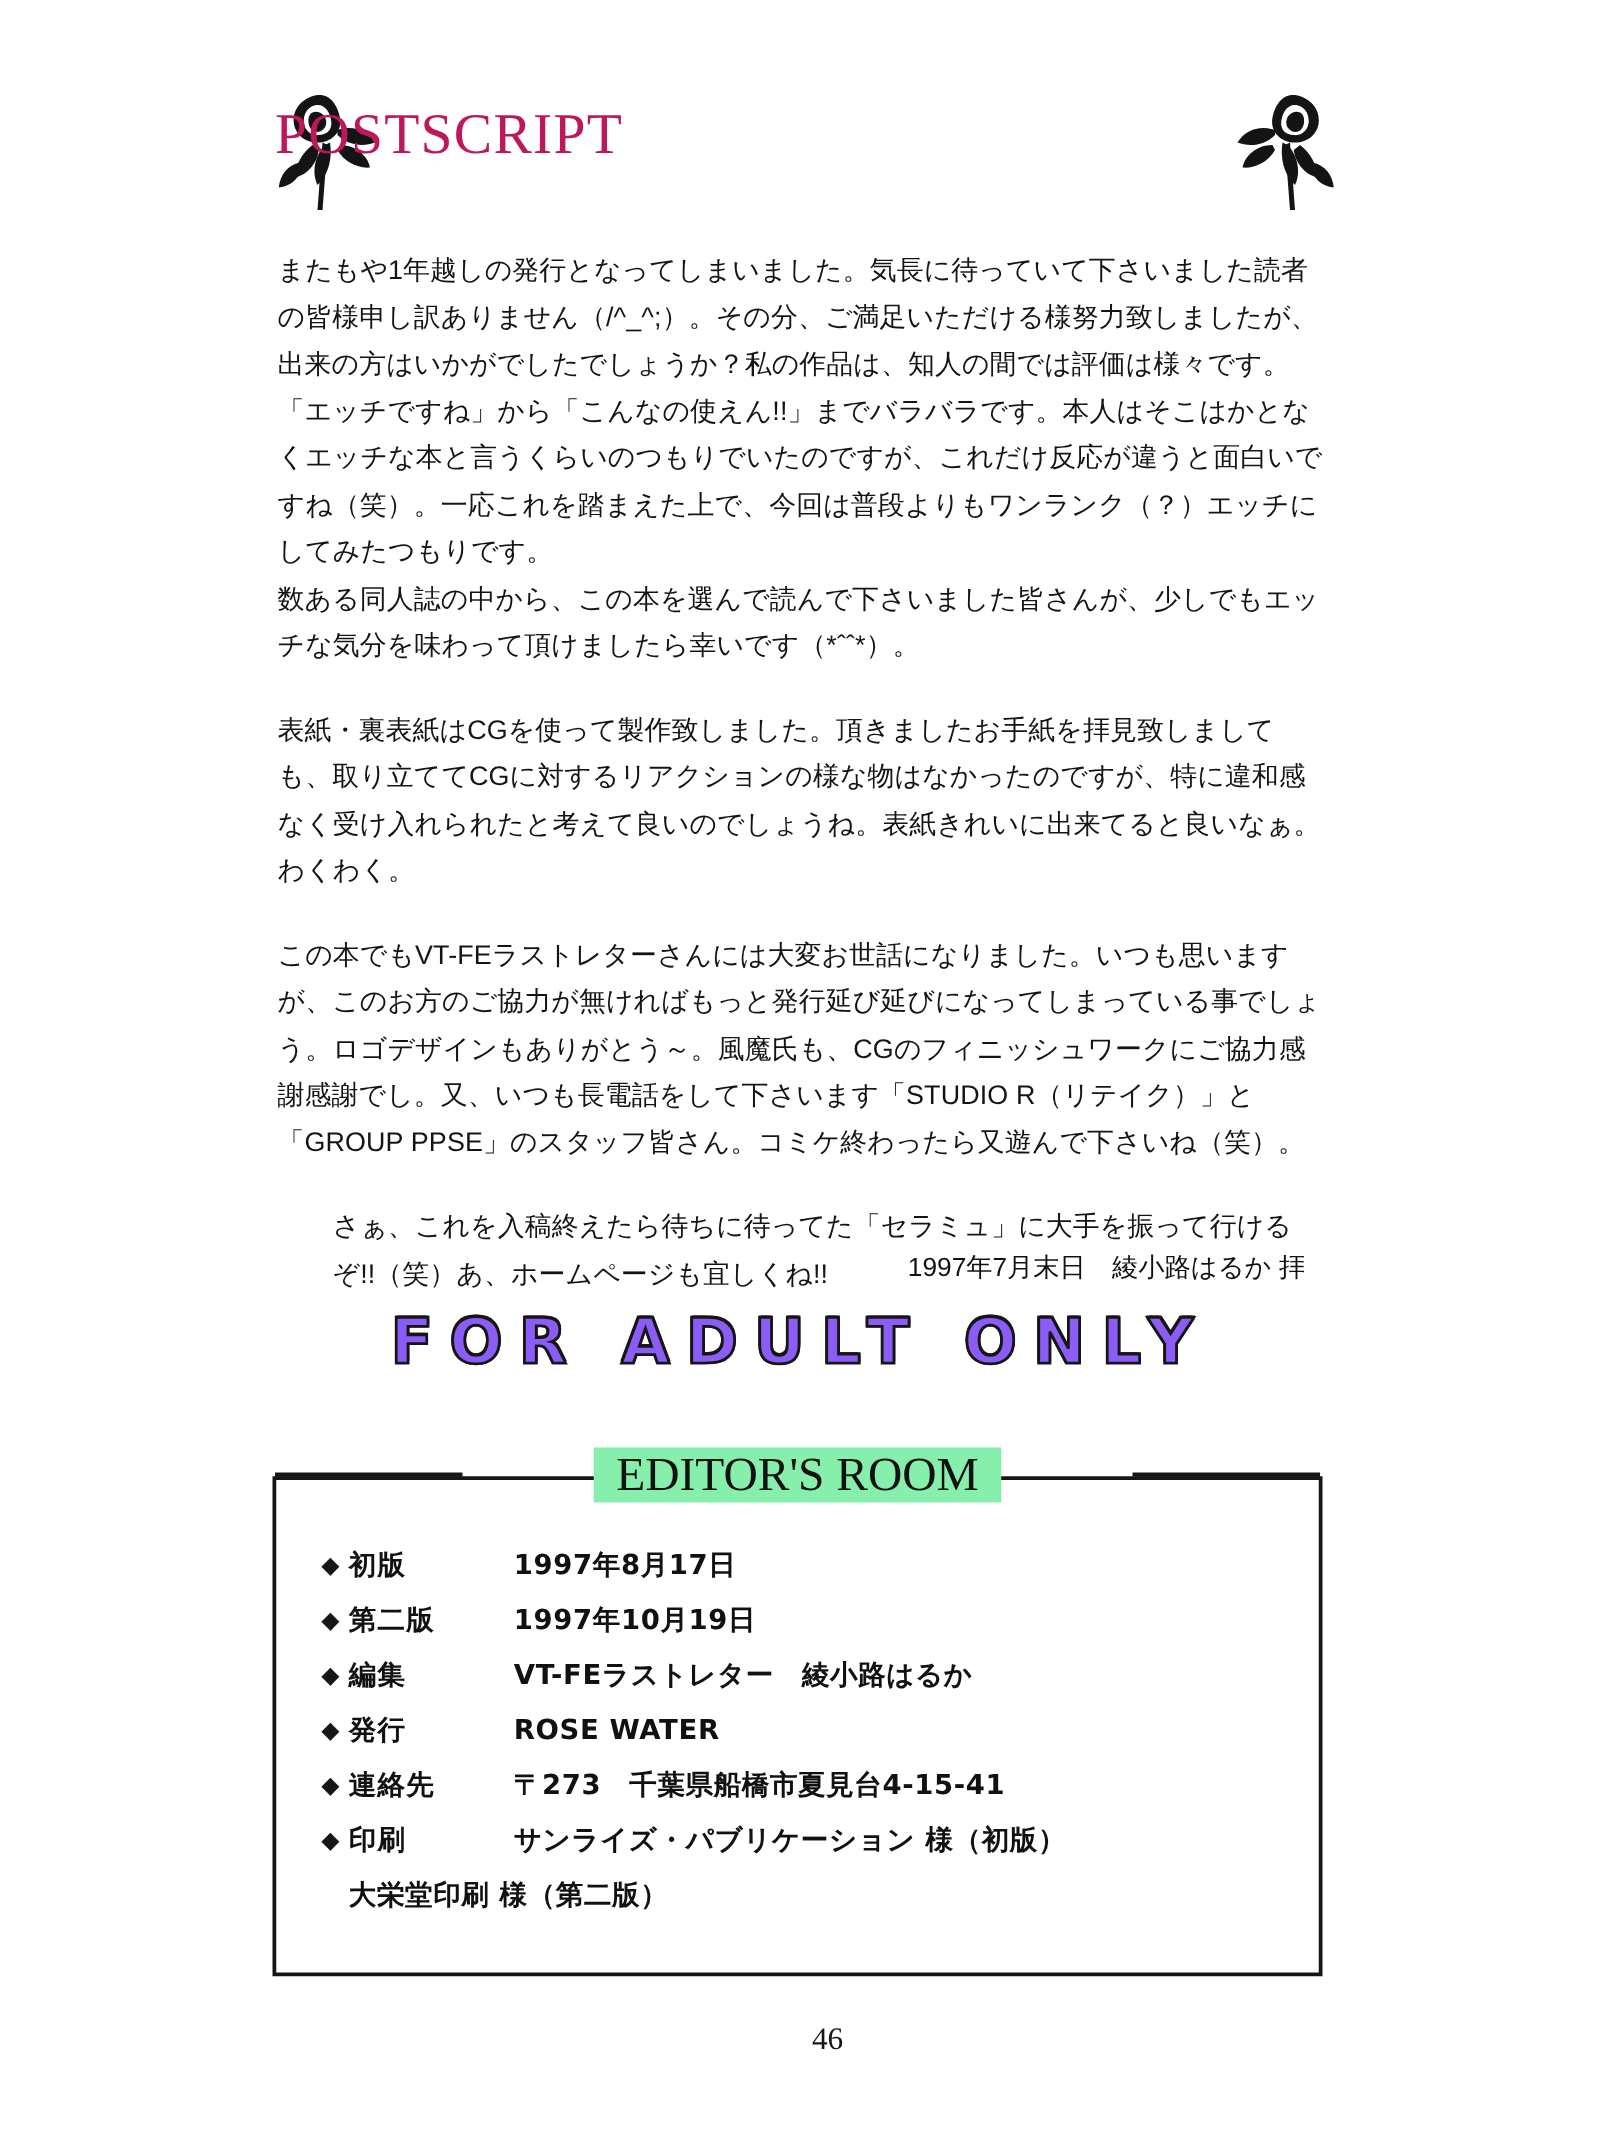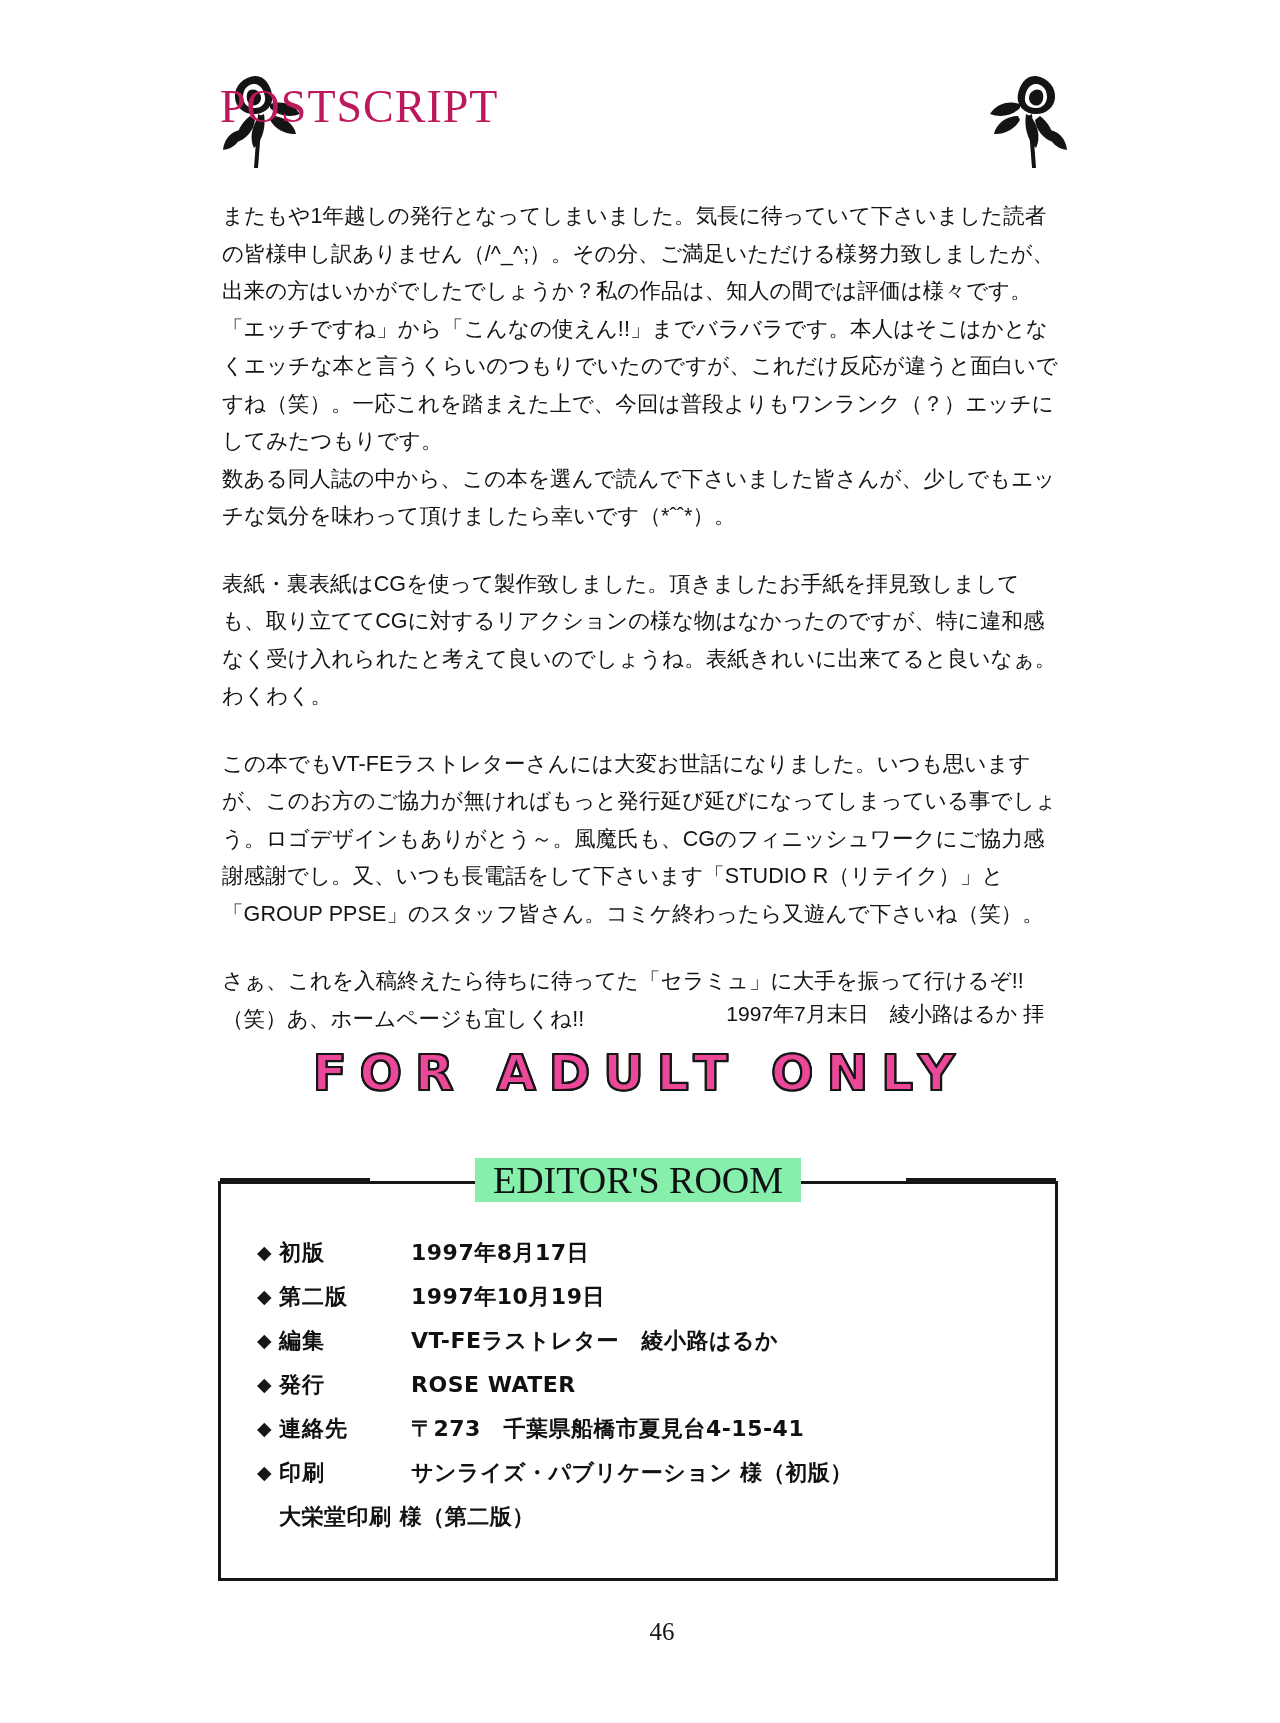--- a/index.html
+++ b/index.html
@@ -59,21 +59,21 @@
     font-size: 21.5px;
     line-height: 37.5px;
     color: #141414;
     letter-spacing: 0.1px;
   }
   .para {
     margin: 0 0 30px 0;
     text-align: left;
     white-space: pre-wrap;
   }
-  .para:last-child { margin-bottom: 0; }
+  .para:last-child { margin-bottom: 0; margin-left: 44px; }
 
   .signature {
     position: absolute;
     left: 222px;
     top: 1000px;
     width: 840px;
     text-align: right;
     padding-right: 18px;
     font-size: 21px;
     box-sizing: border-box;
@@ -83,21 +83,21 @@
   .adult-only {
     position: absolute;
     left: 0;
     right: 0;
     top: 1044px;
     text-align: center;
     font-family: "DejaVu Sans", sans-serif;
     font-size: 50px;
     font-weight: 700;
     letter-spacing: 13px;
-    color: #ec4899;
+    color: #8b5cf6;
     -webkit-text-stroke: 2.2px #161616;
     text-shadow:
       -1px -1px 0 #161616,
        1px -1px 0 #161616,
       -1px  1px 0 #161616,
        1px  1px 0 #161616;
   }
 
   
   .editor-wrap {

